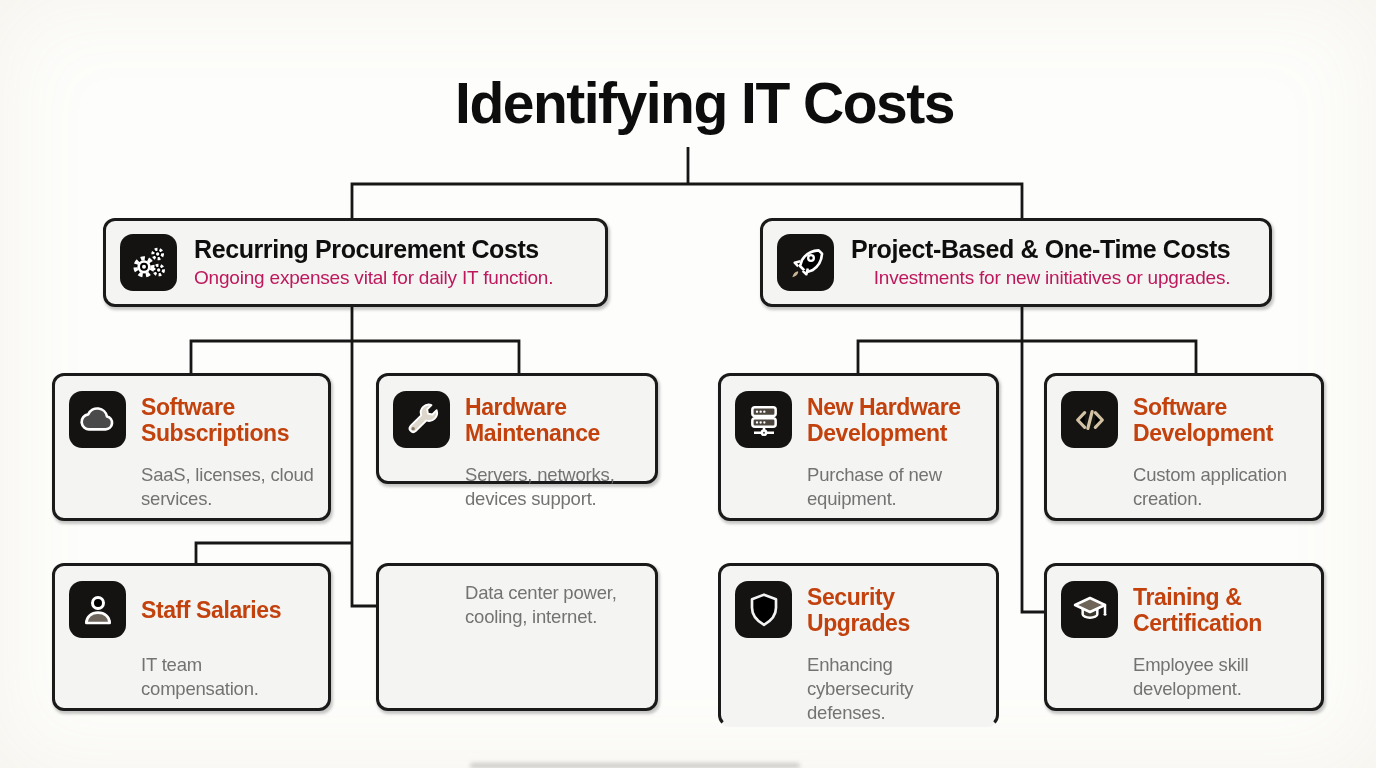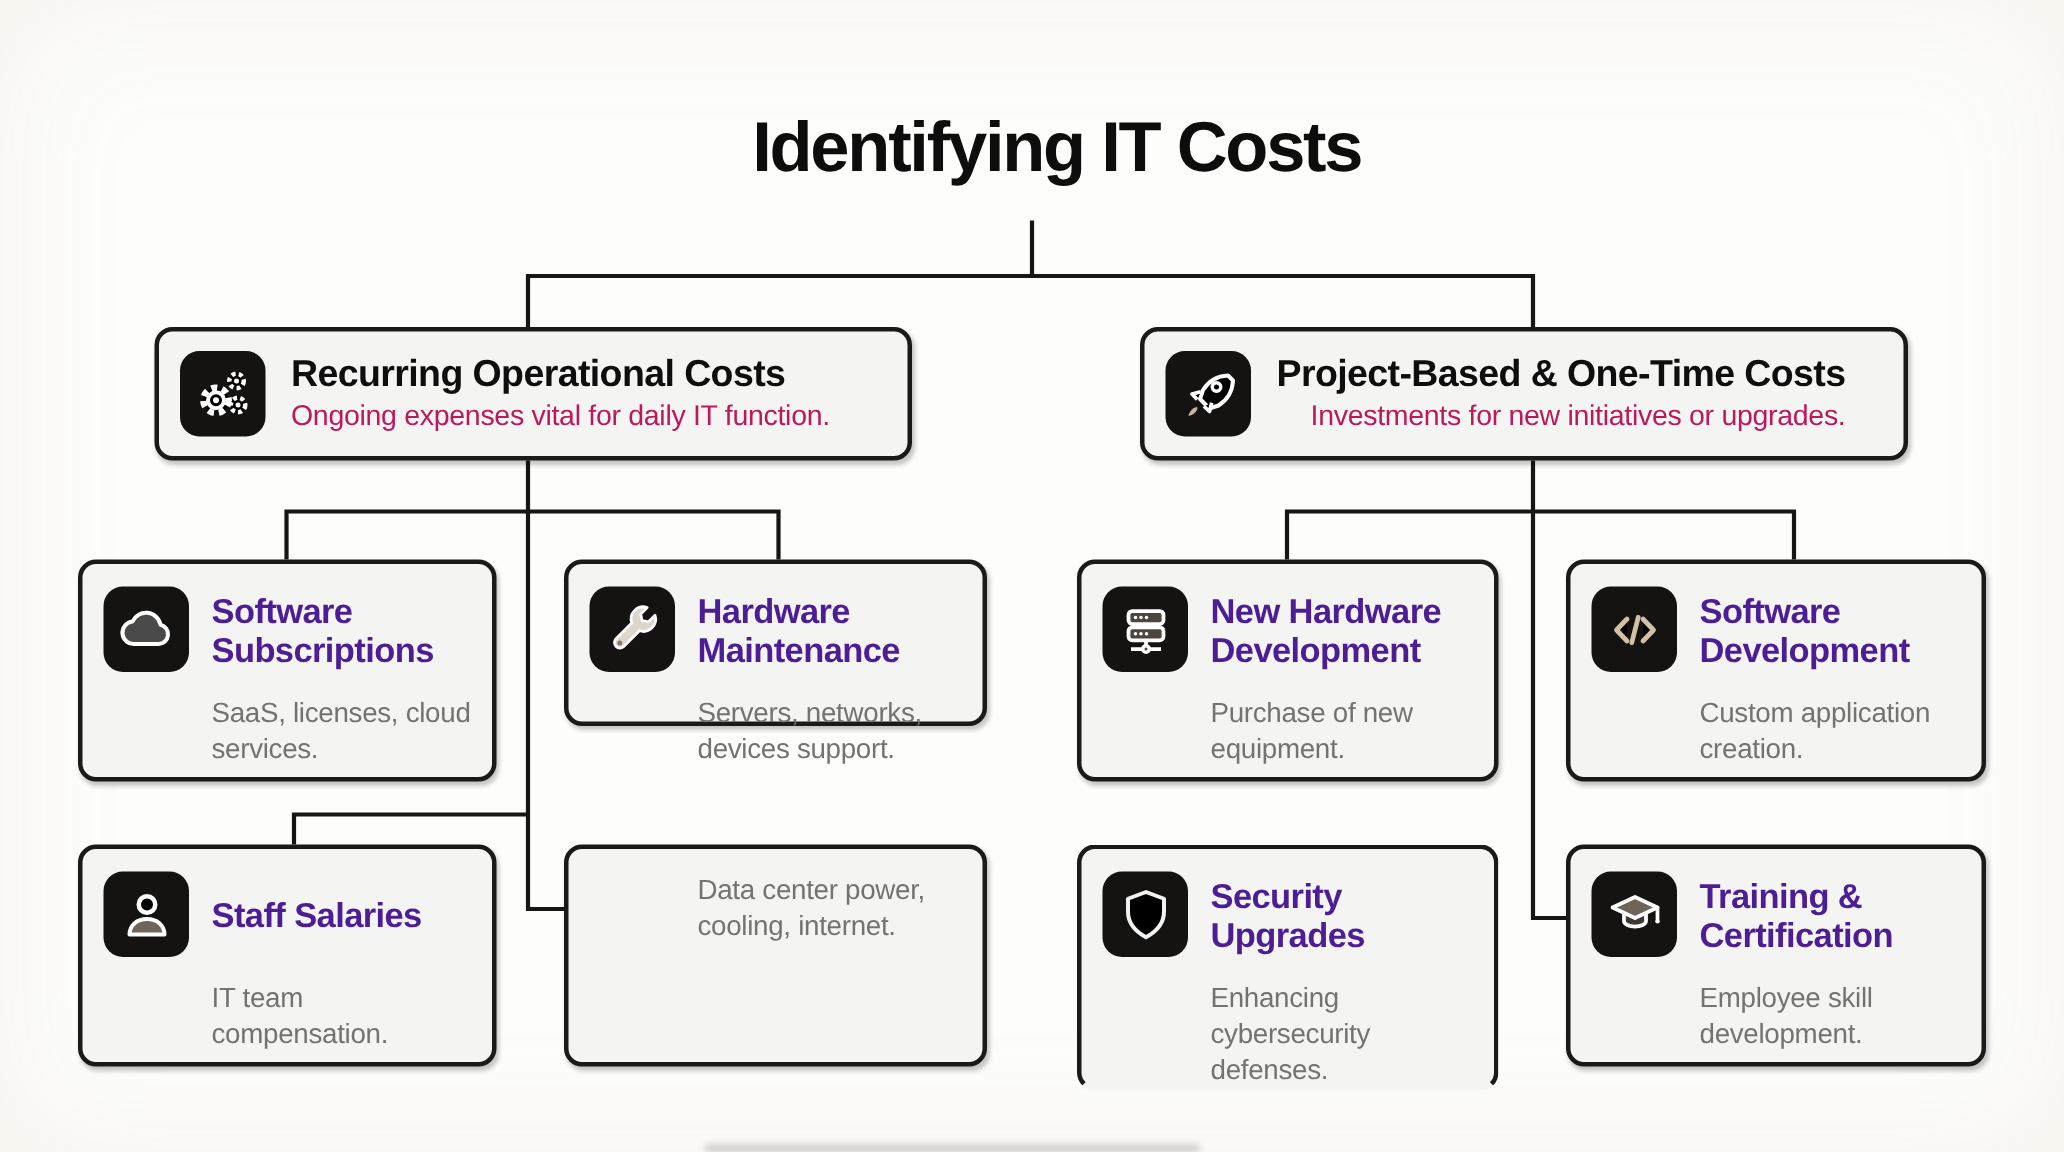--- a/index.html
+++ b/index.html
@@ -12,21 +12,21 @@
     color: #111;
   }
   .stage {
     position: absolute; inset: 0;
     box-shadow: inset 0 0 90px rgba(175,160,120,0.10);
   }
   .diagram-title {
     position: absolute;
     top: 70px; left: 0; width: 100%;
     text-align: center;
-    font-size: 47px;
+    font-size: 57px;
     font-weight: bold;
     letter-spacing: -1.5px;
     color: #0d0d0d;
     padding-left: 33px;
   }
   svg.connectors {
     position: absolute; inset: 0;
     width: 1376px; height: 768px;
     z-index: 1;
   }
@@ -47,21 +47,21 @@
   .cat-desc  { font-size: 19px; color: #be185d; margin-top: 4px; letter-spacing: -0.2px; text-align: right; }
   .tile {
     flex: 0 0 auto;
     width: 57px; height: 57px;
     background: #141311;
     border-radius: 13px;
     display: flex; align-items: center; justify-content: center;
   }
   .tile svg { width: 40px; height: 40px; }
   .sub .head { display: flex; align-items: center; gap: 15px; padding: 15px 12px 0 14px; }
-  .sub-title { font-size: 23px; font-weight: bold; letter-spacing: -0.4px; line-height: 1.13; color: #4c1d95; }
+  .sub-title { font-size: 23px; font-weight: bold; letter-spacing: -0.4px; line-height: 1.13; color: #c2410c; }
   .sub-desc {
     font-size: 18.5px; color: #737373; line-height: 1.3;
     margin: 15px 10px 0 86px; letter-spacing: -0.2px;
   }
   .bottom-artifact {
     position: absolute; left: 470px; bottom: 0px; width: 330px; height: 5px;
     background: rgba(120,120,115,0.35); filter: blur(2px); border-radius: 3px;
     z-index: 0;
   }
 </style>
@@ -88,21 +88,21 @@
         <circle cx="9" cy="14.3" r="5.1" stroke="#fff" stroke-width="2.5" stroke-dasharray="2.4 2.0"></circle>
         <circle cx="9" cy="14.3" r="3.2" stroke="#fff" stroke-width="1.6"></circle>
         <circle cx="9" cy="14.3" r="1.2" fill="#fff" stroke="none"></circle>
         <circle cx="17.2" cy="6.6" r="2.9" stroke="#fff" stroke-width="1.8" stroke-dasharray="1.6 1.3"></circle>
         <circle cx="17.2" cy="6.6" r="1" fill="#fff" stroke="none"></circle>
         <circle cx="17.8" cy="16.2" r="2.9" stroke="#fff" stroke-width="1.8" stroke-dasharray="1.6 1.3"></circle>
         <circle cx="17.8" cy="16.2" r="1" fill="#fff" stroke="none"></circle>
       </svg>
     </div>
     <div>
-      <div class="cat-title">Recurring Operational Costs</div>
+      <div class="cat-title">Recurring Procurement Costs</div>
       <div class="cat-desc">Ongoing expenses vital for daily IT function.</div>
     </div>
   </div>
 
   <div class="card category" style="left:760px; top:218px; width:512px; height:89px;">
     <div class="tile">
       <svg viewBox="0 0 24 24">
         <path d="M19.6 4.4 c-4.2.2-7.8 2.3-10 5.8 l-1.2 3.6 3.8 3.8 3.6-1.2 c3.5-2.2 5.6-5.8 5.8-10z" stroke="#fff" stroke-width="1.6" stroke-linejoin="round"></path>
         <circle cx="15" cy="9" r="1.7" stroke="#fff" stroke-width="1.4"></circle>
         <path d="M8.7 10.9 l-3.5.9 2.1 2.2" stroke="#fff" stroke-width="1.5" stroke-linejoin="round"></path>

